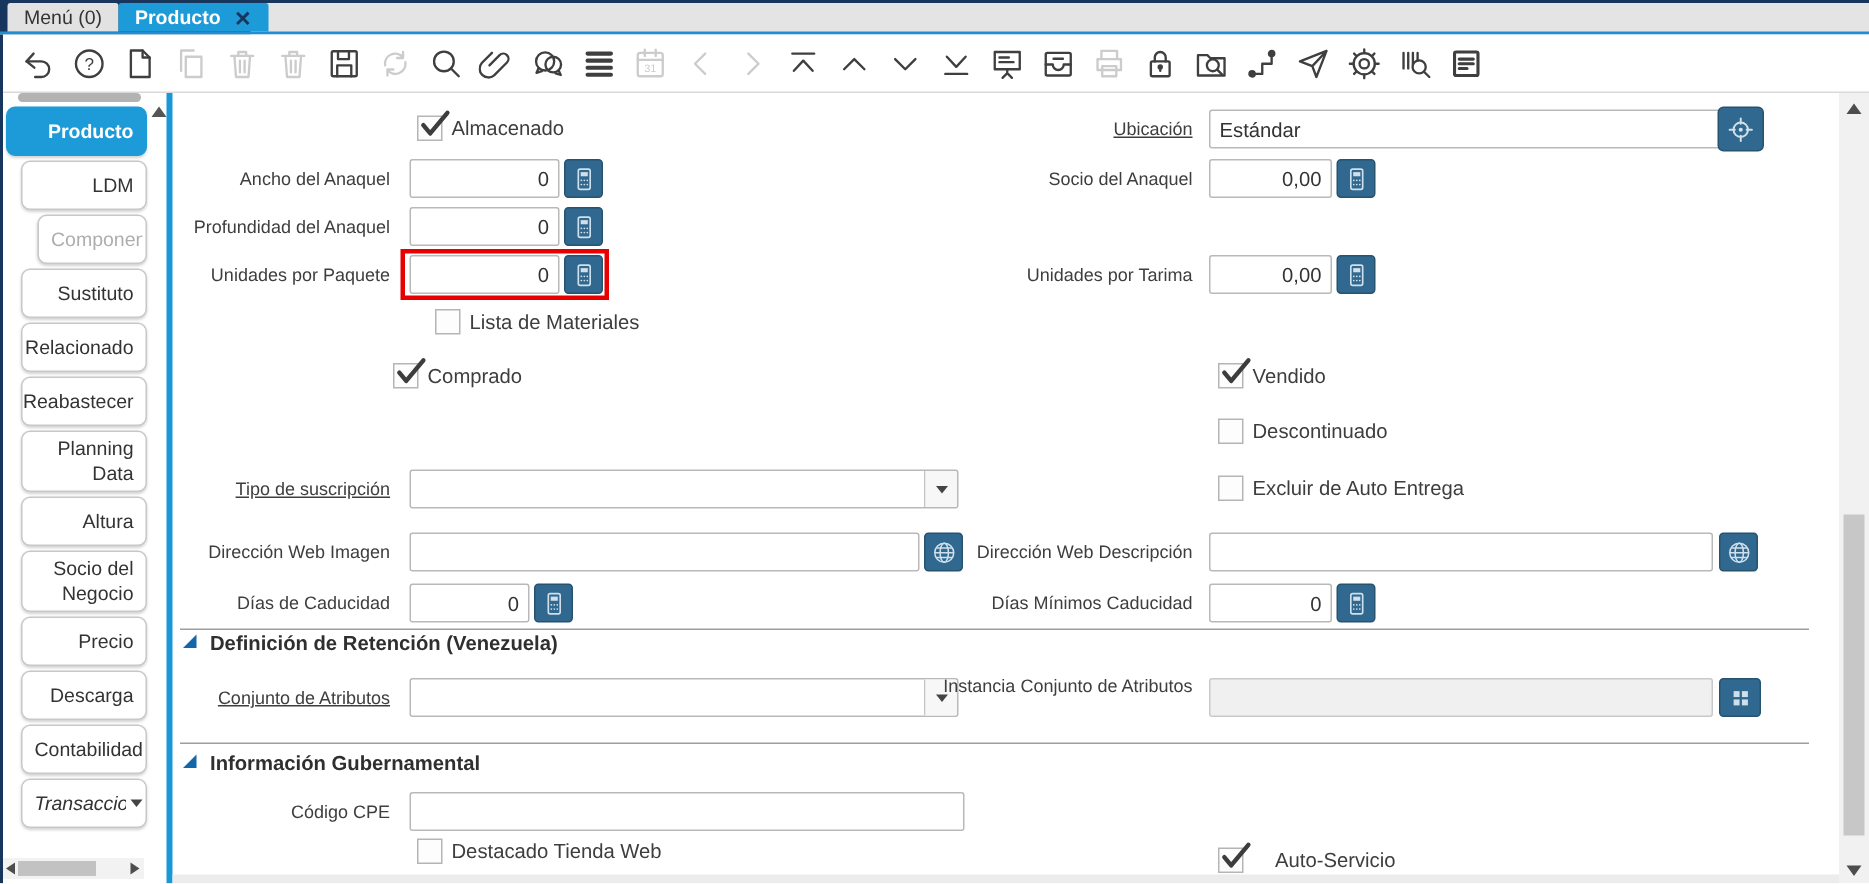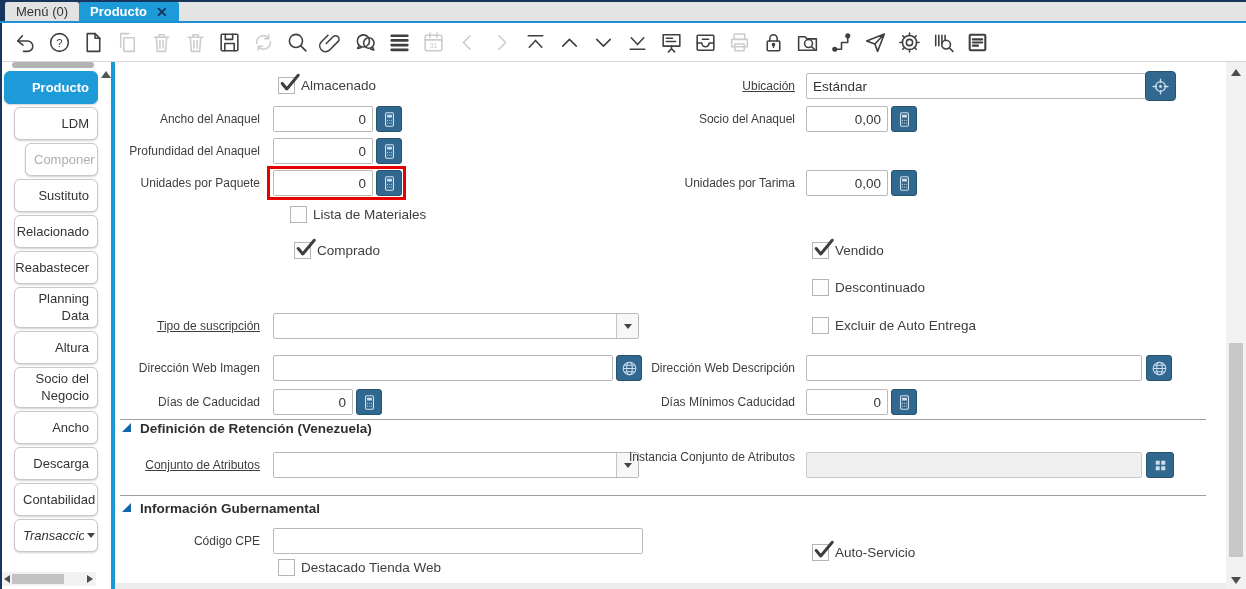--- a/index.html
+++ b/index.html
@@ -308,21 +308,21 @@
       <div class="stab l1 two">
         <span>Planning Data</span>
       </div>
       <div class="stab l1">
         <span>Altura</span>
       </div>
       <div class="stab l1 two">
         <span>Socio del Negocio</span>
       </div>
       <div class="stab l1">
-        <span>Ancho</span>
+        <span>Precio</span>
       </div>
       <div class="stab l1">
         <span>Descarga</span>
       </div>
       <div class="stab l1 clip">
         <span style="overflow: hidden; flex: 1 1 0%;">Contabilidad</span>
       </div>
       <div class="stab l1 italic clip">
         <span style="overflow: hidden; flex: 1 1 0%;">Transacciones</span>
         <span class="caret"></span>
@@ -400,21 +400,21 @@
         <rect x="9" y="6" width="6" height="3.5" fill="currentColor" stroke="none"></rect>
         <path d="M9.5 13 h.1 M12 13 h.1 M14.5 13 h.1 M9.5 16.5 h.1 M12 16.5 h.1 M14.5 16.5 h.1"></path>
       </svg>
   </button>
 
   <div class="check-row" style="left:290px;top:206px;">
     <span class="cb"></span>
     <span class="cb-label">Lista de Materiales</span>
   </div>
 
-  <div class="check-row checked" style="left:294px;top:242px;">
+  <div class="check-row checked" style="left:262px;top:242px;">
     <span class="cb">
         <svg viewBox="0 0 24 24" fill="none" stroke="currentColor" stroke-width="3.2" stroke-linecap="round" stroke-linejoin="round">
           <path d="M3.5 12.5 l5 6 L21 3.5"></path>
         </svg>
       </span>
     <span class="cb-label">Comprado</span>
   </div>
   <div class="check-row checked" style="left:812px;top:242px;">
     <span class="cb">
         <svg viewBox="0 0 24 24" fill="none" stroke="currentColor" stroke-width="3.2" stroke-linecap="round" stroke-linejoin="round">
@@ -505,21 +505,21 @@
   <div class="sec-tri" style="left:122px;top:503px;"></div>
   <div class="sec-title" style="left:140px;top:501px;">Información Gubernamental</div>
 
   <div class="lbl" style="top:533px;right:986px;">Código CPE</div>
   <input class="inp" style="left: 273px; top: 528px; width: 370px;" value="">
 
   <div class="check-row" style="left:278px;top:559px;">
     <span class="cb"></span>
     <span class="cb-label">Destacado Tienda Web</span>
   </div>
-  <div class="check-row checked" style="left:812px;top:544px;">
+  <div class="check-row checked" style="left:812px;top:565px;gap:15px;">
     <span class="cb">
         <svg viewBox="0 0 24 24" fill="none" stroke="currentColor" stroke-width="3.2" stroke-linecap="round" stroke-linejoin="round">
           <path d="M3.5 12.5 l5 6 L21 3.5"></path>
         </svg>
       </span>
     <span class="cb-label">Auto-Servicio</span>
   </div>
 
   <div class="bottom-strip"></div>
   <div class="vscroll"></div>

